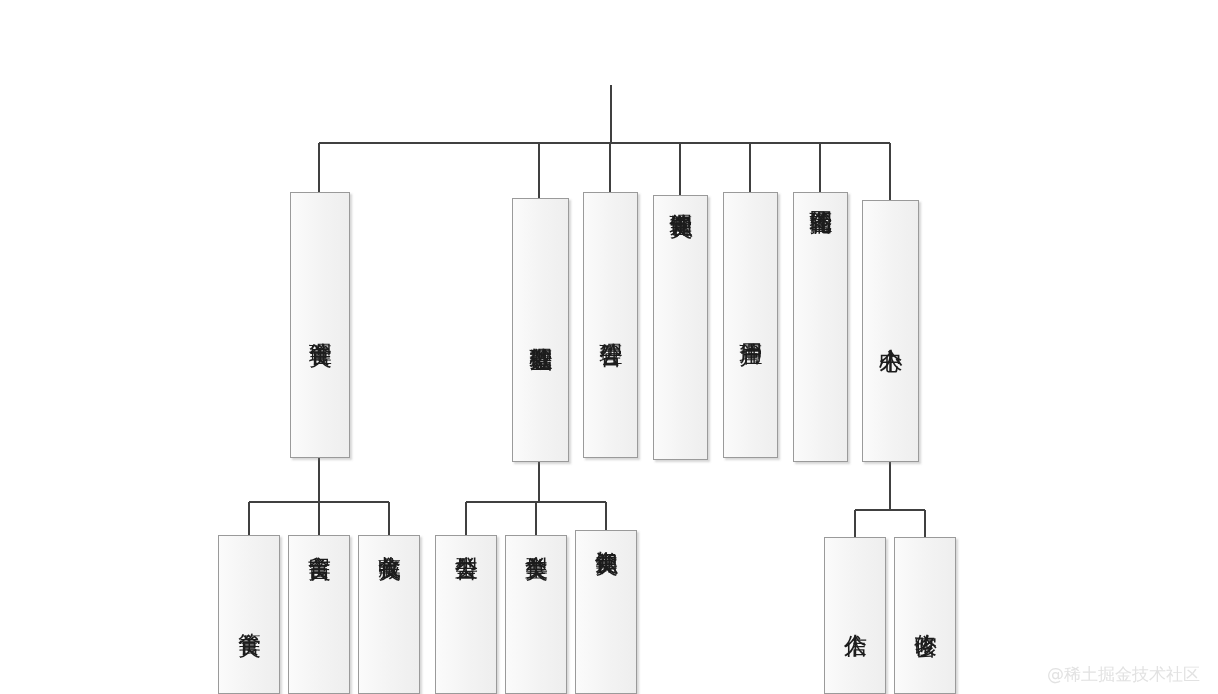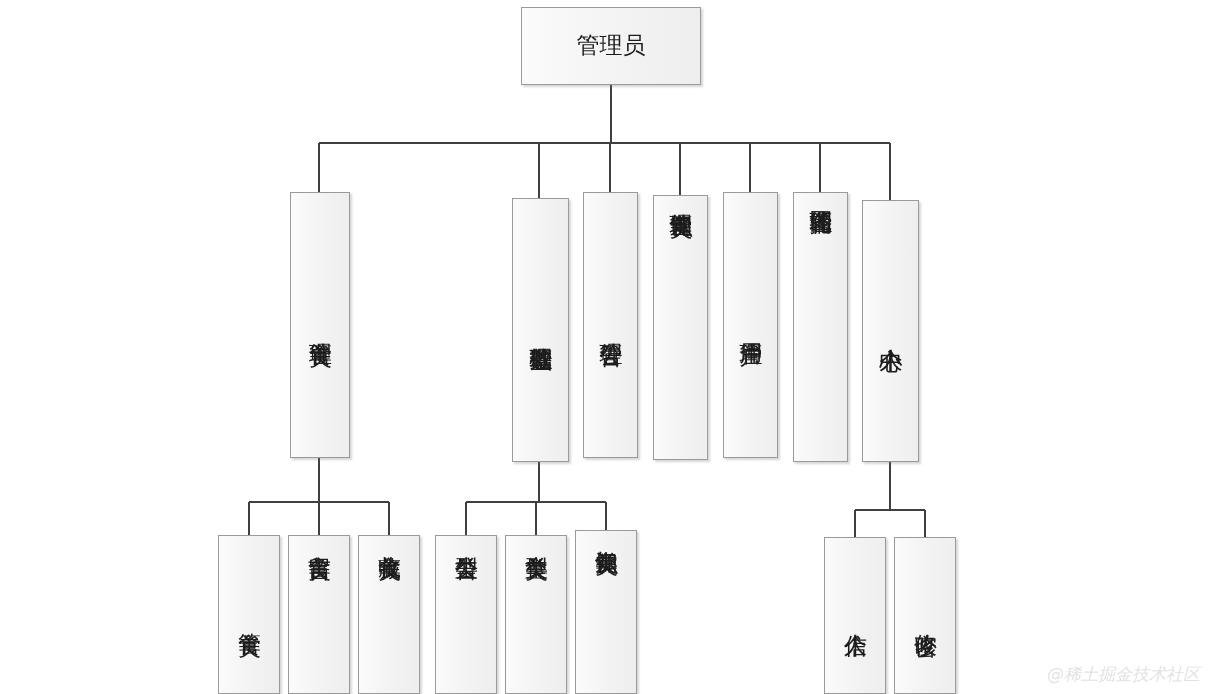--- a/index.html
+++ b/index.html
@@ -64,21 +64,20 @@
   }
   .watermark {
     position: absolute;
     right: 18px;
     bottom: 8px;
     font-family: "DejaVu Sans", "Liberation Sans", sans-serif;
     font-size: 17px;
     color: #e2e2e2;
     white-space: nowrap;
     user-select: none;
-    font-style: italic;
   }
 </style>
 </head>
 <body>
 
 <div id="canvas">
 
   <svg class="connectors" viewBox="0 0 1218 694" xmlns="http://www.w3.org/2000/svg">
     <g stroke="#404040" stroke-width="2.2" fill="none" shape-rendering="crispEdges">
 
@@ -106,23 +105,20 @@
       <path d="M536,502 L536,535"></path>
       <path d="M606,502 L606,530"></path>
 
       <path d="M890,462 L890,510"></path>
       <path d="M855,510 L925,510"></path>
       <path d="M855,510 L855,537"></path>
       <path d="M925,510 L925,537"></path>
     </g>
   </svg>
 
-  <div class="node horiz" style="left:521px; top:7px; width:180px; height:78px;">
-    <span class="label">管理员</span>
-  </div>
 
   <div class="node vert" style="left:290px; top:192px; width:60px; height:266px;">
     <span class="label">美食管理</span>
   </div>
 
   <div class="node vert" style="left:512px; top:198px; width:57px; height:264px;">
     <span class="label">基础数据管理</span>
   </div>
 
   <div class="node vert" style="left:583px; top:192px; width:55px; height:266px;">

